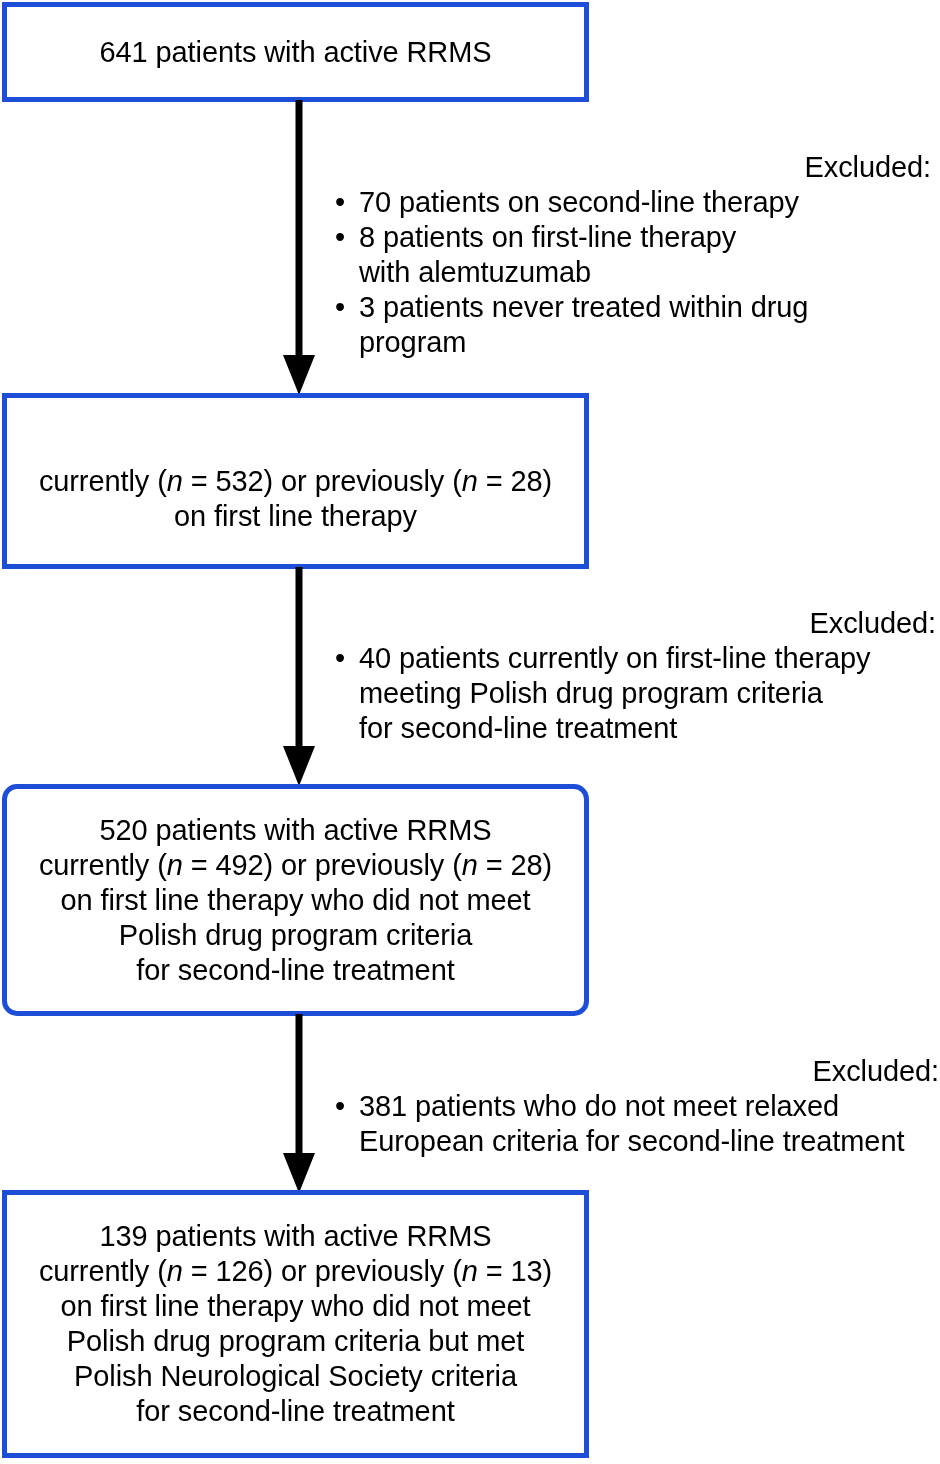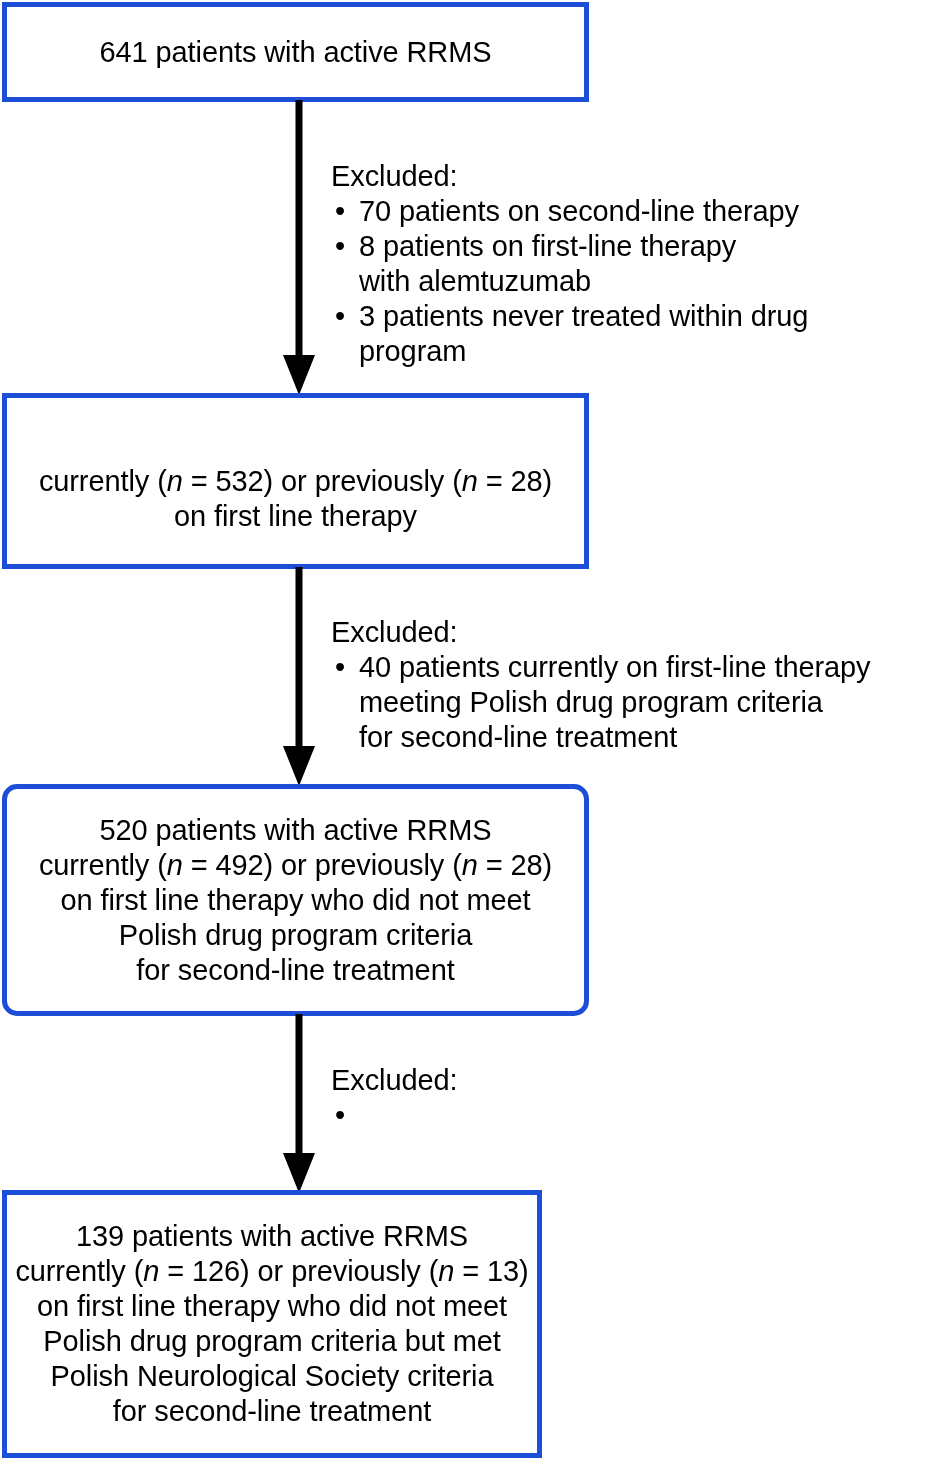--- a/index.html
+++ b/index.html
@@ -41,22 +41,23 @@
   .arrow {
     position: absolute;
   }
   .excl-block {
     position: absolute;
     font-size: 29px;
     line-height: 35px;
     letter-spacing: -0.1px;
   }
   .excl-title {
-    margin: 13px 0 0 0;
+    margin: 4px 0 0 0;
     white-space: pre;
+    text-align: right;
   }
   .excl-list {
     list-style: none;
     margin: 0;
     padding: 0;
   }
   .excl-item {
     position: relative;
     padding-left: 28px;
     white-space: pre-line;
@@ -117,21 +118,22 @@
   </div>
 
   <svg class="arrow" style="left:278px; top:1014px;" width="42" height="180" viewBox="0 0 42 180">
     <line x1="21" y1="0" x2="21" y2="152" stroke="#000000" stroke-width="7"></line>
     <polygon points="21,179 5,139 37,139" fill="#000000"></polygon>
   </svg>
 
   <div class="excl-block" style="left:331px; top:1050px; width:608px;">
     <div class="excl-title">Excluded:</div>
     <ul class="excl-list">
-      <li class="excl-item"><span class="bullet">•</span></li>
+      <li class="excl-item"><span class="bullet">•</span><span>381 patients who do not meet relaxed
+European criteria for second-line treatment</span></li>
     </ul>
   </div>
 
-  <div class="node-box" style="left:2px; top:1190px; width:540px; height:268px;">
+  <div class="node-box" style="left:2px; top:1190px; width:587px; height:268px;">
     <div class="node-text"><span>139 patients with active RRMS</span><br><span>currently (<i>n</i> = <span>126</span>) or previously (<i>n</i> = <span>13</span>)</span><br><span>on first line therapy who did not meet</span><br><span>Polish drug program criteria but met</span><br><span>Polish Neurological Society criteria</span><br><span>for second-line treatment</span></div>
   </div>
 
 </div>
 
 </body></html>

